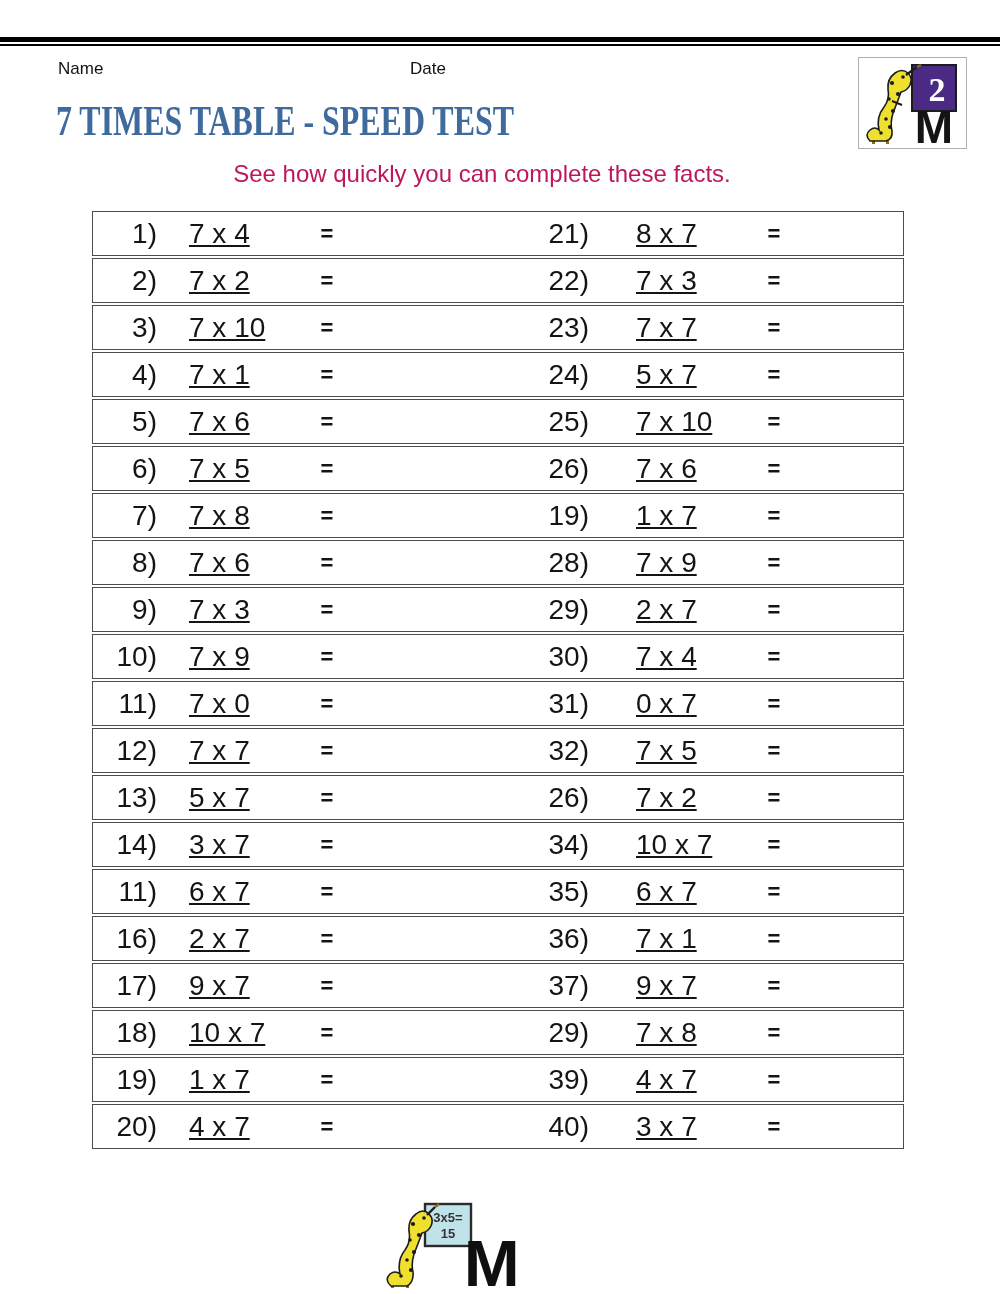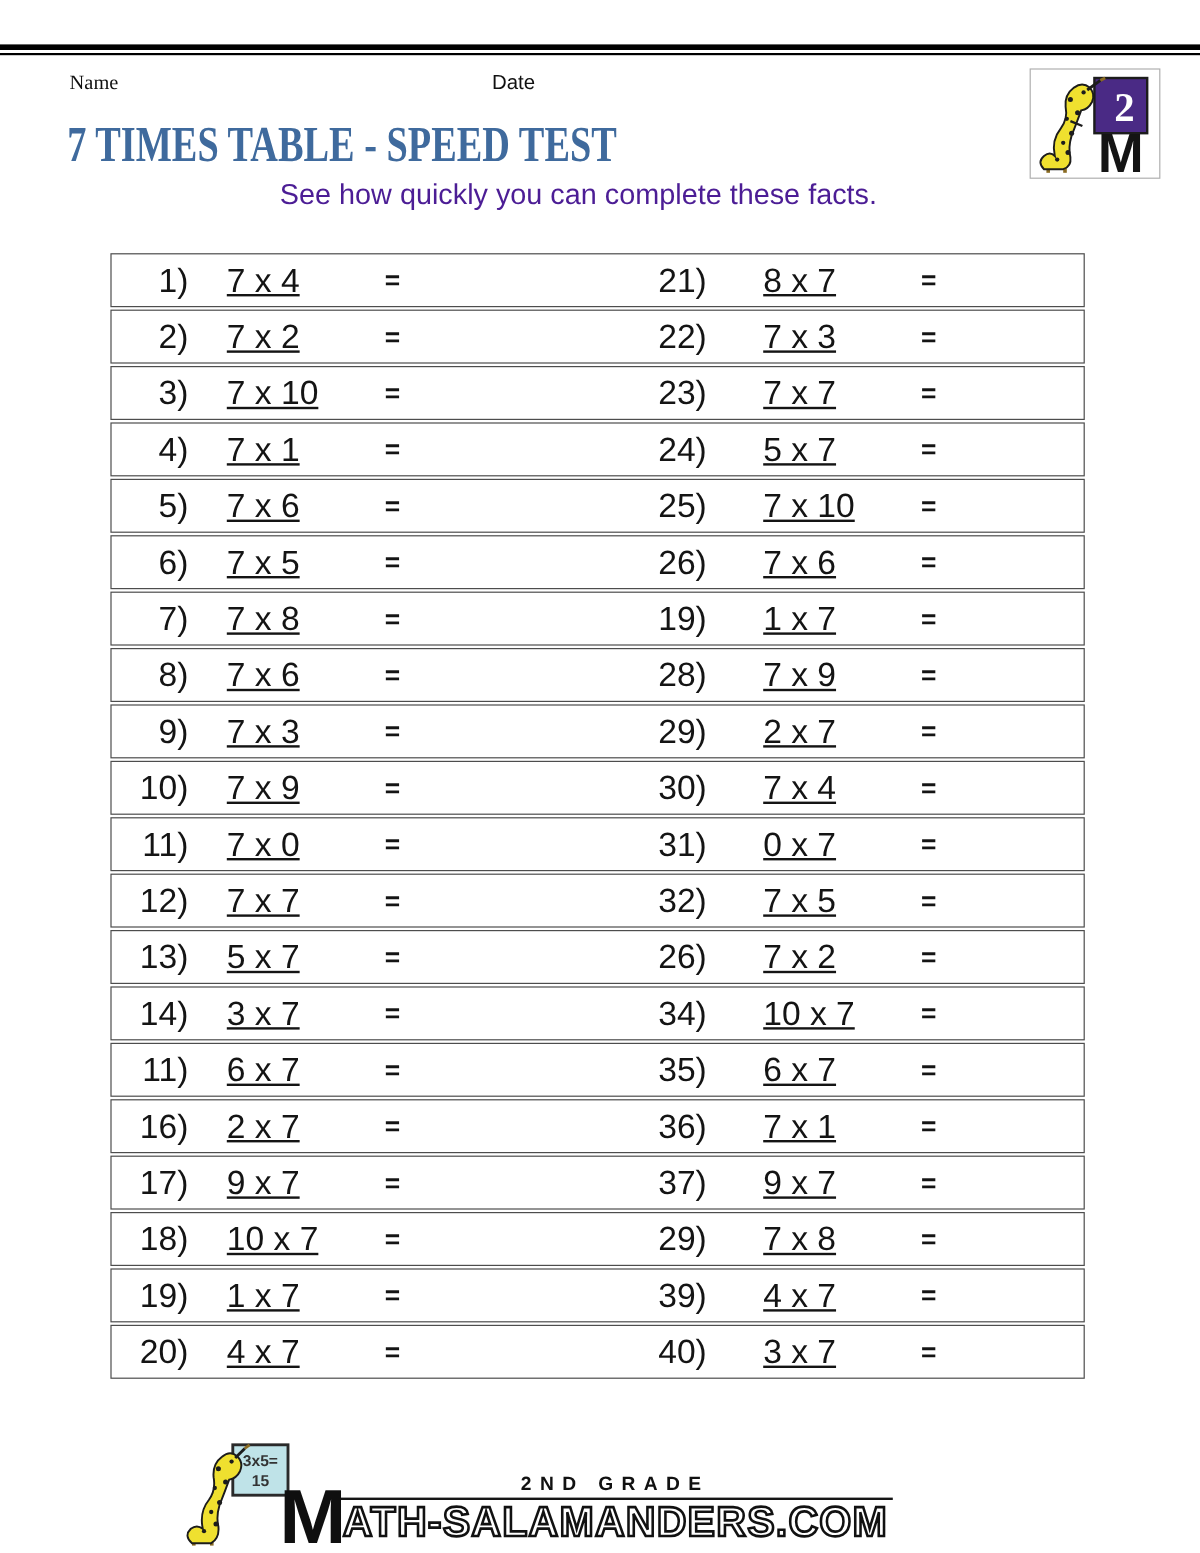--- a/index.html
+++ b/index.html
@@ -3,32 +3,32 @@
 <meta charset="utf-8">
 <style>
   html,body{margin:0;padding:0;background:#fff;}
   body{width:1000px;height:1294px;position:relative;overflow:hidden;
        font-family:"Liberation Sans",sans-serif;color:#1a1a1a;}
 
   .top-rule{position:absolute;left:0;top:37px;width:1000px;height:9px;
     background:linear-gradient(#000 0 5px,#fff 5px 7px,#000 7px 9px);}
 
   .meta-label{position:absolute;top:59px;font-size:17px;color:#111;}
-  .name-label{left:58px;font-family:Liberation Serif, serif;}
+  .name-label{left:58px;}
   .date-label{left:410px;}
 
   .logo-box{position:absolute;left:858px;top:57px;width:107px;height:90px;
     border:1px solid #b0b0b0;background:#fff;display:flex;align-items:center;justify-content:center;}
 
   .page-title{position:absolute;left:56px;top:99px;margin:0;
     font-family:"Liberation Serif",serif;font-weight:600;font-size:42px;line-height:1.05;
     letter-spacing:0px;transform:scaleX(0.76);transform-origin:left top;white-space:nowrap;}
 
-  .subtitle{position:absolute;left:0;top:149px;width:964px;text-align:center;
-    font-size:24px;color:#4c1d95;}
+  .subtitle{position:absolute;left:0;top:160px;width:964px;text-align:center;
+    font-size:24px;color:#be185d;}
 
   .problems-table{position:absolute;left:92px;top:211px;width:812px;}
   .row{box-sizing:border-box;width:812px;height:45px;margin-bottom:2px;
     border:1px solid #4d4d4d;background:#fff;
     display:grid;grid-template-columns:64px 150px 40px 150px 92px 165px 40px 1fr;
     align-items:center;font-size:28px;color:#141414;}
   .row .num{text-align:right;}
   .row .prob{padding-left:32px;text-decoration:underline;}
   .row .prob2{padding-left:47px;}
   .row .eq{text-align:center;font-size:22px;font-weight:700;}
@@ -315,18 +315,13 @@
       <circle cx="36" cy="37" r="2.1" fill="#1c1c1c"></circle>
       <circle cx="27" cy="42" r="1.8" fill="#1c1c1c"></circle>
       <circle cx="31" cy="54" r="2.1" fill="#1c1c1c"></circle>
       <circle cx="24" cy="62" r="1.8" fill="#1c1c1c"></circle>
       <circle cx="28" cy="72" r="2.1" fill="#1c1c1c"></circle>
       <circle cx="18" cy="78" r="1.8" fill="#1c1c1c"></circle>
       <circle cx="41" cy="20" r="1.8" fill="#1c1c1c"></circle>
     </g>
   </svg>
   <span class="footer-m">M</span>
-  <div class="footer-right">
-    <span class="grade-text">2ND GRADE</span>
-    <div class="footer-line"></div>
-    <span class="site-text">ATH-SALAMANDERS.COM</span>
-  </div>
 </div>
 
 </body></html>

